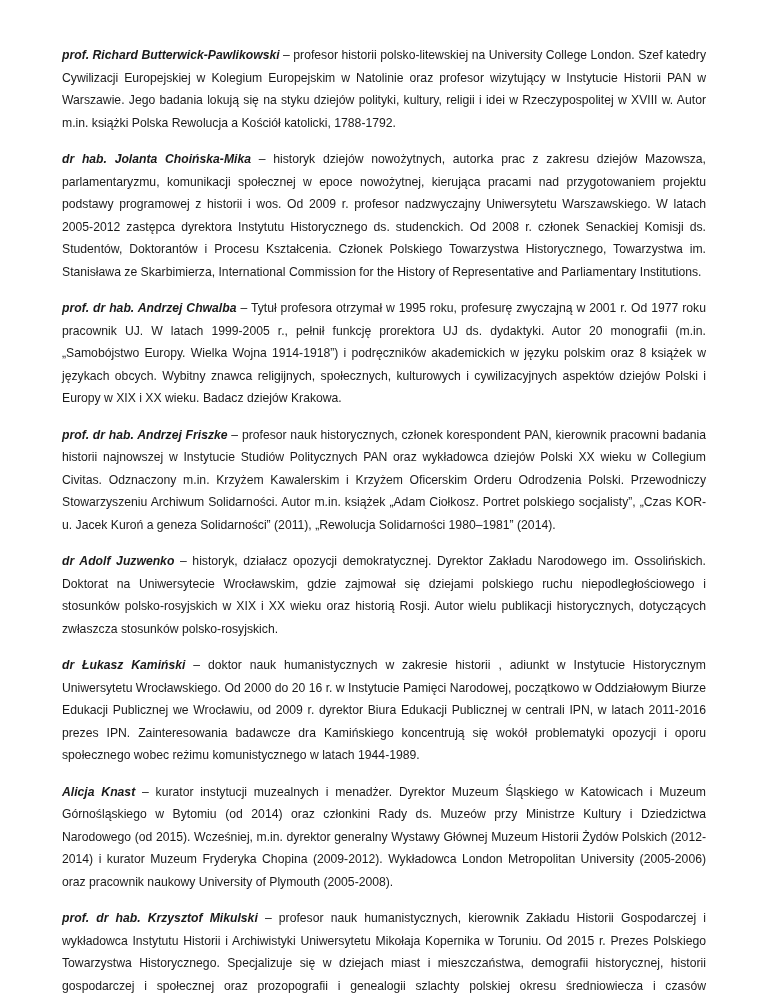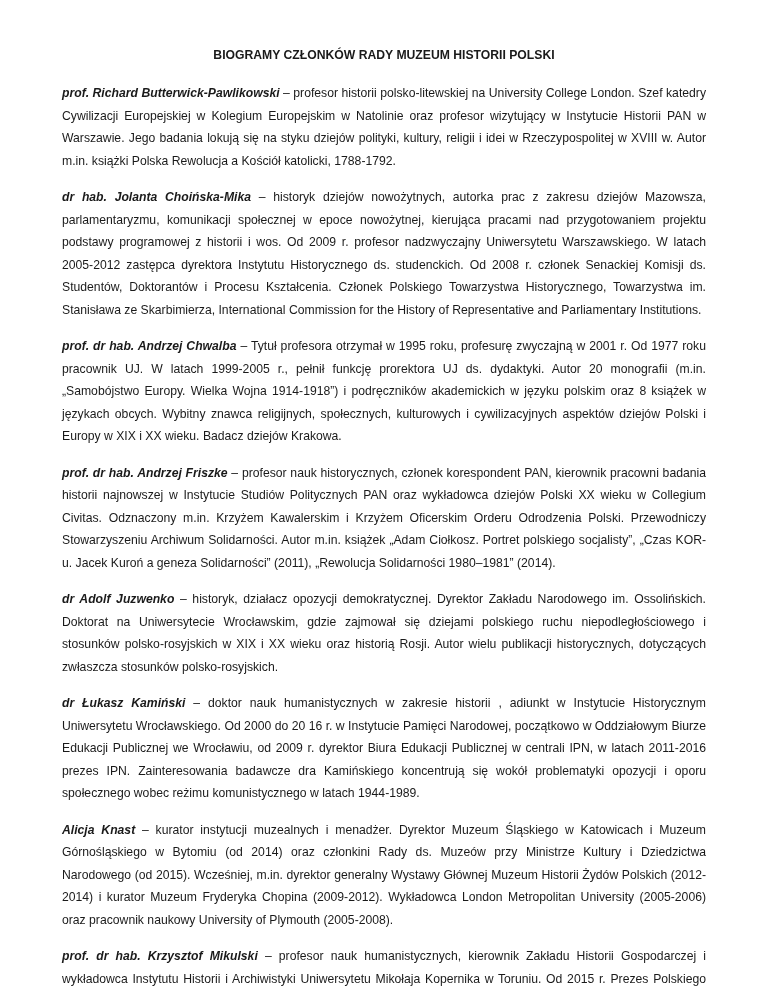--- a/index.html
+++ b/index.html
@@ -13,21 +13,20 @@
       text-align: center; font-weight: bold; font-size: 12.2px;
       margin: 0 0 16px 0; line-height: 22px;
     }
     .bio { text-align: justify; margin: 0 0 14px 0; }
     .bio .name { font-weight: bold; font-style: italic; }
   </style>
 </head>
 <body>
 
 <div class="page">
-  <div class="title">BIOGRAMY CZŁONKÓW RADY MUZEUM HISTORII POLSKI</div>
 
   <p class="bio"><span class="name">prof. Richard Butterwick-Pawlikowski</span><span> – profesor historii polsko-litewskiej na University College London. Szef katedry Cywilizacji Europejskiej w Kolegium Europejskim w Natolinie oraz profesor wizytujący w Instytucie Historii PAN w Warszawie. Jego badania lokują się na styku dziejów polityki, kultury, religii i idei w Rzeczypospolitej w XVIII w. Autor m.in. książki Polska Rewolucja a Kościół katolicki, 1788-1792.</span></p>
 
   <p class="bio"><span class="name">dr hab. Jolanta Choińska-Mika</span><span> – historyk dziejów nowożytnych, autorka prac z zakresu dziejów Mazowsza, parlamentaryzmu, komunikacji społecznej w epoce nowożytnej, kierująca pracami nad przygotowaniem projektu podstawy programowej z historii i wos. Od 2009 r. profesor nadzwyczajny Uniwersytetu Warszawskiego. W latach 2005-2012 zastępca dyrektora Instytutu Historycznego ds. studenckich. Od 2008 r. członek Senackiej Komisji ds. Studentów, Doktorantów i Procesu Kształcenia. Członek Polskiego Towarzystwa Historycznego, Towarzystwa im. Stanisława ze Skarbimierza, International Commission for the History of Representative and Parliamentary Institutions.</span></p>
 
   <p class="bio"><span class="name">prof. dr hab. Andrzej Chwalba</span><span> –  Tytuł profesora otrzymał w 1995 roku, profesurę zwyczajną w 2001 r. Od 1977 roku pracownik UJ. W latach 1999-2005 r., pełnił funkcję prorektora UJ ds. dydaktyki. Autor 20 monografii (m.in. „Samobójstwo Europy. Wielka Wojna 1914-1918”) i podręczników akademickich w języku polskim oraz 8 książek w językach obcych. Wybitny znawca religijnych, społecznych, kulturowych i cywilizacyjnych aspektów dziejów Polski i Europy w XIX i XX wieku. Badacz dziejów Krakowa.</span></p>
 
   <p class="bio"><span class="name">prof. dr hab. Andrzej Friszke</span><span> – profesor nauk historycznych, członek korespondent PAN, kierownik pracowni badania historii najnowszej w Instytucie Studiów Politycznych PAN oraz wykładowca dziejów Polski XX wieku w Collegium Civitas. Odznaczony m.in. Krzyżem Kawalerskim i Krzyżem Oficerskim Orderu Odrodzenia Polski. Przewodniczy Stowarzyszeniu Archiwum Solidarności. Autor m.in. książek „Adam Ciołkosz. Portret polskiego socjalisty”, „Czas KOR-u. Jacek Kuroń a geneza Solidarności” (2011), „Rewolucja Solidarności 1980–1981” (2014).</span></p>
 
   <p class="bio"><span class="name">dr Adolf Juzwenko</span><span> – historyk, działacz opozycji demokratycznej. Dyrektor Zakładu Narodowego im. Ossolińskich. Doktorat na Uniwersytecie Wrocławskim, gdzie zajmował się dziejami polskiego ruchu niepodległościowego i stosunków polsko-rosyjskich w XIX i XX wieku oraz historią Rosji. Autor wielu publikacji historycznych, dotyczących zwłaszcza stosunków polsko-rosyjskich.</span></p>

